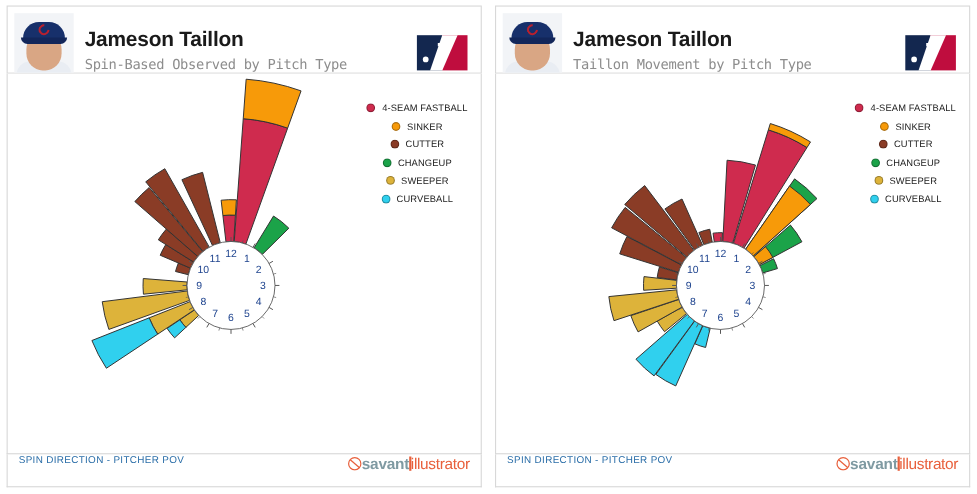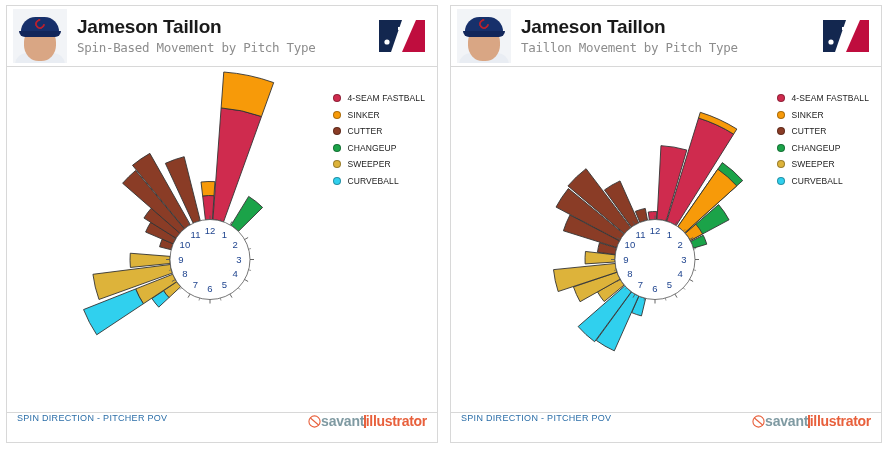--- a/index.html
+++ b/index.html
@@ -16,21 +16,21 @@
     padding: 5px 6px 6px 6px;
     display: flex; flex-direction: column;
     background: #fff;
   }
 
   
   .hdr {
     border: 1px solid #d8d8d8;
     background: #fff;
     height: 62px;
-    display: flex; align-items: center;
+    display: flex; align-items: flex-end;
     padding: 0 8px 0 6px;
     flex: 0 0 auto;
   }
   .headshot {
     width: 54px; height: 54px;
     flex: 0 0 54px;
     position: relative; overflow: hidden;
     background: #f2f4f7;
   }
   .hs-face {
@@ -80,21 +80,21 @@
 
   
   .body {
     border: 1px solid #d8d8d8; border-top: none;
     flex: 1 1 auto; position: relative; background: #fff;
   }
   .chart-svg { position: absolute; left: 0; top: 0; width: 100%; height: 100%; }
 
   .legend {
     position: absolute; right: 12px; top: 26px;
-    display: flex; flex-direction: column; gap: 6.5px;
+    display: flex; flex-direction: column; gap: 6.5px; align-items: center;
   }
   .leg-row { display: flex; align-items: center; gap: 6px; }
   .leg-dot {
     width: 8px; height: 8px; border-radius: 50%;
     border: 1px solid rgba(0,0,0,.30); flex: 0 0 8px;
   }
   .leg-lbl {
     font-size: 8.5px; color: #222; letter-spacing: .1px; white-space: nowrap;
   }
 
@@ -103,41 +103,41 @@
     border: 1px solid #d8d8d8; border-top: none;
     height: 30px; flex: 0 0 30px;
     display: flex; align-items: flex-start; justify-content: space-between;
     padding: 0 10px 0 10px;
   }
   .ftr-l { font-size: 9px; color: #2b6ea8; letter-spacing: .3px; }
   .ftr-r { display: flex; align-items: center; gap: 0; }
   .sav-ball { width: 13px; height: 13px; }
   .sav-word { font-size: 14px; color: #7f9aa2; font-weight: 600; letter-spacing: -.2px; }
   .sav-bar { width: 1.5px; height: 13px; background: #e8603c; }
-  .sav-ill { font-size: 14px; color: #e8603c; font-weight: 700; letter-spacing: -.3px; }
+  .sav-ill { font-size: 14px; color: #e8603c; font-weight: 400; letter-spacing: -.3px; }
 </style>
 </head>
 <body>
 
 <div class="page">
 
   <div class="panel">
 
     <div class="hdr">
       <div class="headshot">
         <div class="hs-body"></div>
           <div class="hs-neck"></div>
         <div class="hs-face"></div>
           <div class="hs-cap"></div>
         <div class="hs-brim"></div>
           <div class="hs-c"></div>
       </div>
       <div class="hdr-text">
         <div class="p-name">Jameson Taillon</div>
-        <div class="p-sub">Spin-Based Movement by Pitch Type</div>
+        <div class="p-sub">Spin-Based Observed by Pitch Type</div>
       </div>
       <svg class="mlb" viewBox="0 0 54 36">
         <rect x="4" y="2" width="23" height="32" fill="#13274f"></rect>
         <rect x="27" y="2" width="23" height="32" fill="#bf0d3e"></rect>
         <path d="M27 2 L41 2 L27 34 L16 34 Z" fill="#fff"></path>
         <path d="M23 9 h10 v3 h-3 l-2 10 h-4 l2-10 h-3 z" fill="#fff"></path>
         <circle cx="12" cy="24" r="2.6" fill="#fff"></circle>
       </svg>
     </div>
 

